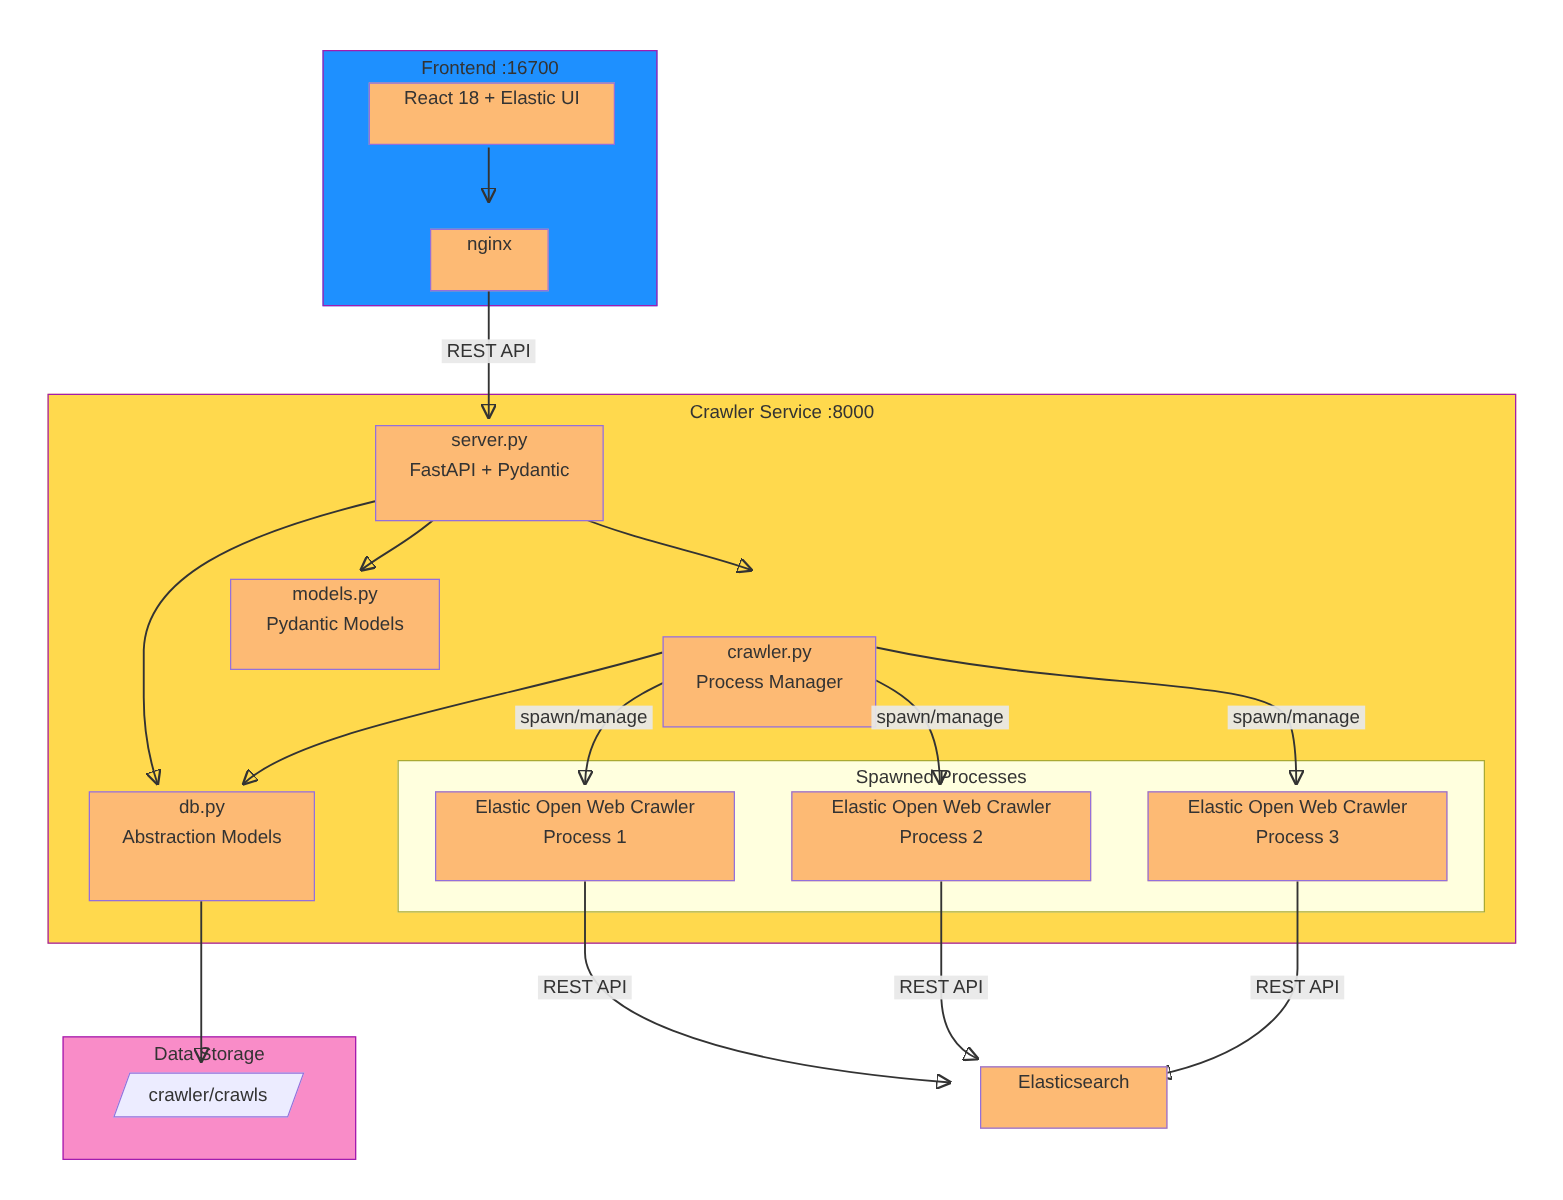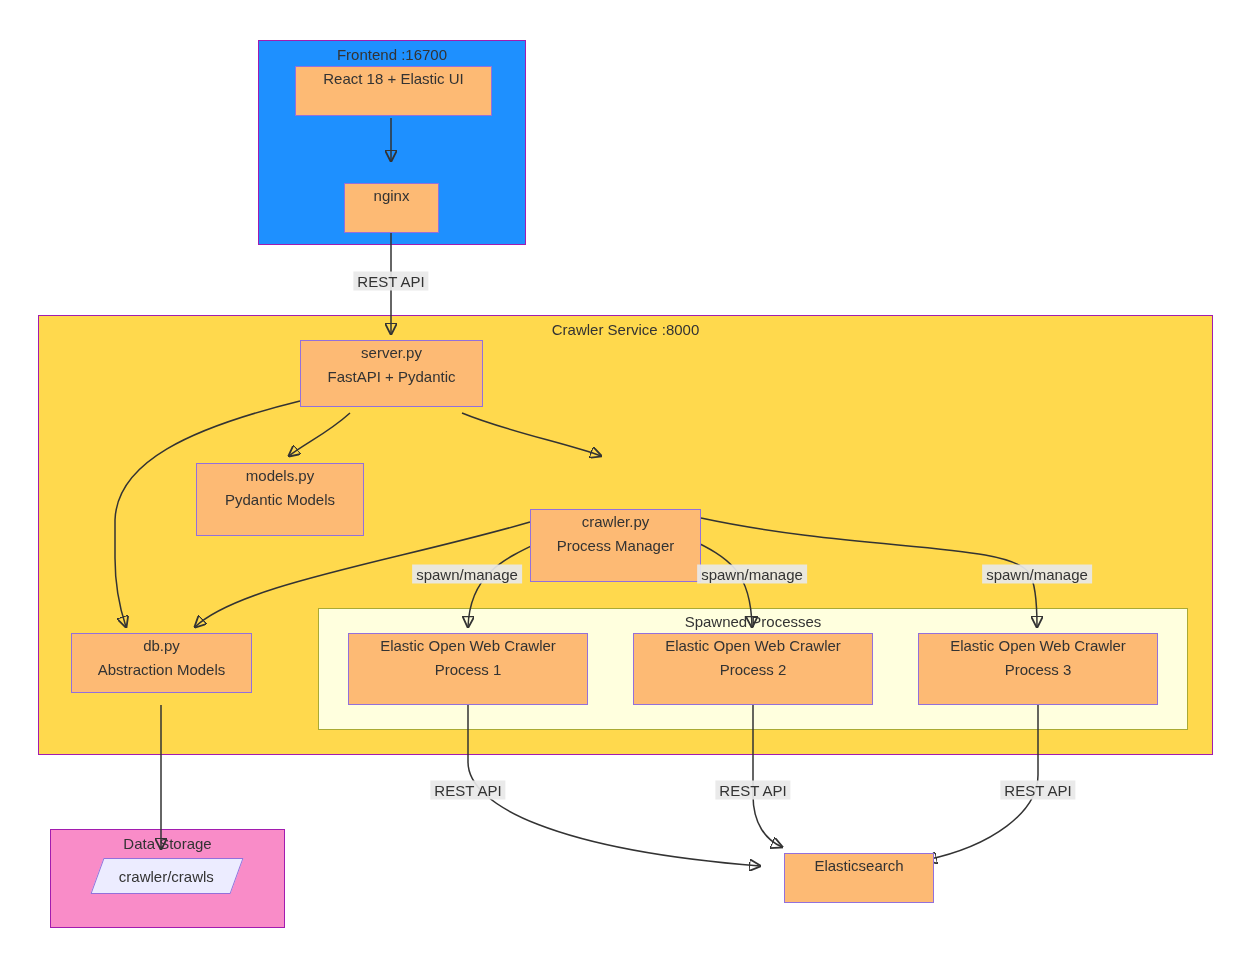--- a/index.html
+++ b/index.html
@@ -77,36 +77,36 @@
   </svg>
 
   <div class="node" style="left:295px;top:66px;width:197px;height:50px;">
     <span>React 18 + Elastic UI</span>
   </div>
 
   <div class="node" style="left:344px;top:167px;width:95px;height:50px;margin-top:16px;">
     <span>nginx</span>
   </div>
 
-  <div class="node" style="left:300px;top:340px;width:183px;height:67px;">
+  <div class="node" style="left:300px;top:340px;width:183px;height:77px;">
     <span>server.py</span>
     <span>FastAPI + Pydantic</span>
   </div>
 
-  <div class="node" style="left:196px;top:463px;width:168px;height:73px;">
+  <div class="node" style="left:184px;top:463px;width:168px;height:73px;">
     <span>models.py</span>
     <span>Pydantic Models</span>
   </div>
 
   <div class="node" style="left:530px;top:463px;width:171px;height:73px;margin-top:46px;">
     <span>crawler.py</span>
     <span>Process Manager</span>
   </div>
 
-  <div class="node" style="left:71px;top:633px;width:181px;height:60px;">
+  <div class="node" style="left:71px;top:633px;width:181px;height:88px;">
     <span>db.py</span>
     <span>Abstraction Models</span>
   </div>
 
   <div class="node" style="left:348px;top:633px;width:240px;height:72px;">
     <span>Elastic Open Web Crawler</span>
     <span>Process 1</span>
   </div>
 
   <div class="node" style="left:633px;top:633px;width:240px;height:72px;">

